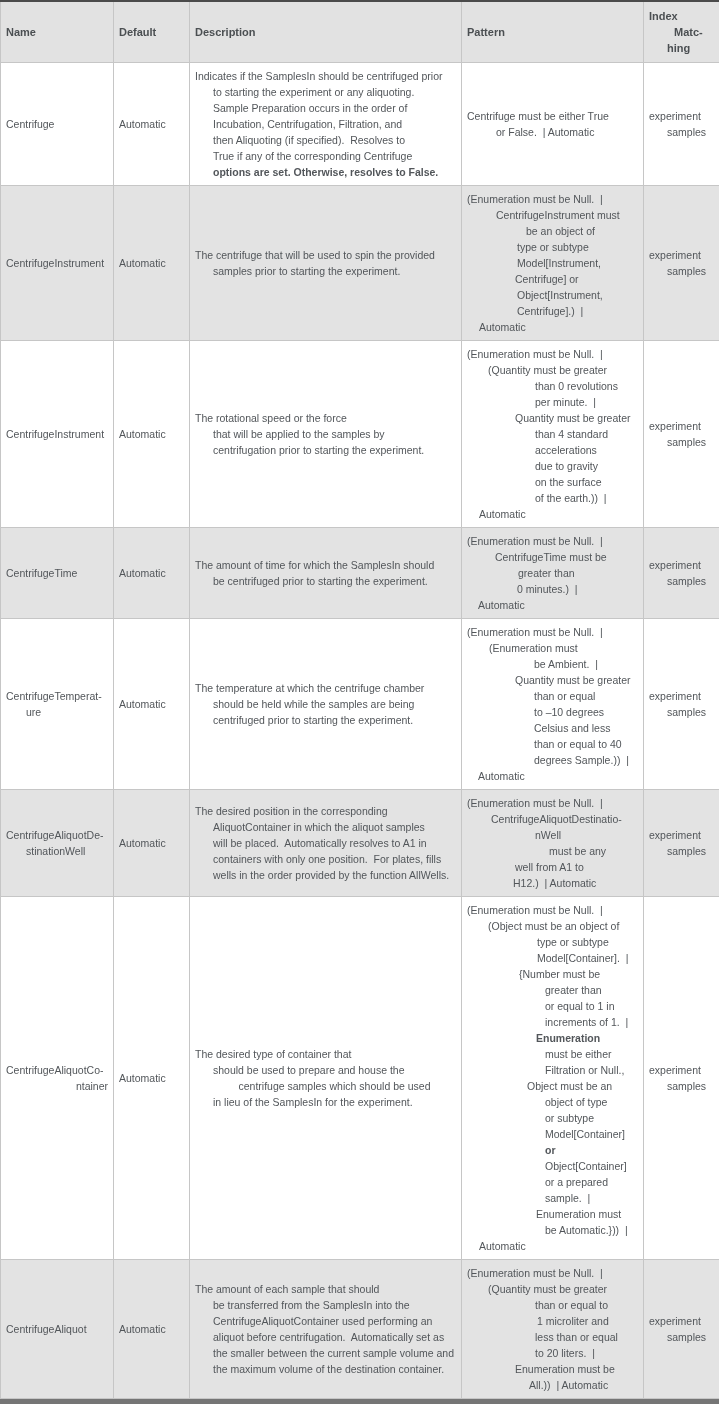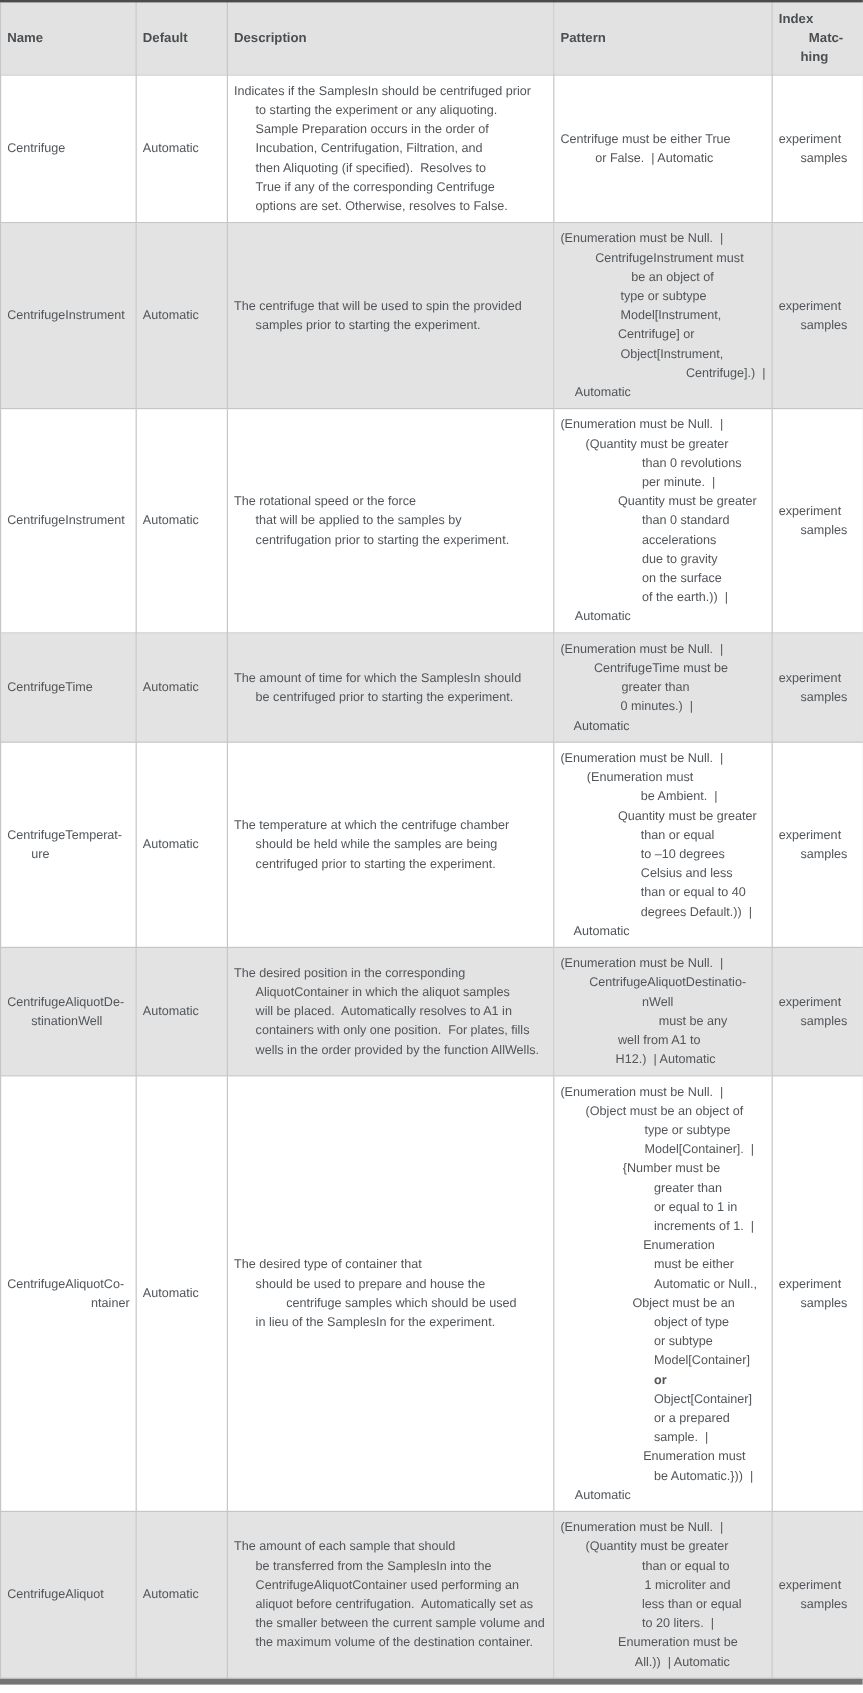--- a/index.html
+++ b/index.html
@@ -87,21 +87,21 @@
           <td>
             <div class="ln" style="padding-left: 0px;">Automatic</div>
           </td>
           <td>
             <div class="ln" style="padding-left: 0px;">Indicates if the SamplesIn should be centrifuged prior</div>
             <div class="ln" style="padding-left: 18px;">to starting the experiment or any aliquoting.</div>
             <div class="ln" style="padding-left: 18px;">Sample Preparation occurs in the order of</div>
             <div class="ln" style="padding-left: 18px;">Incubation, Centrifugation, Filtration, and</div>
             <div class="ln" style="padding-left: 18px;">then Aliquoting (if specified).  Resolves to</div>
             <div class="ln" style="padding-left: 18px;">True if any of the corresponding Centrifuge</div>
-            <div class="ln" style="padding-left: 18px;">options are set. Otherwise, resolves to False.</div>
+            <div class="ln" style="padding-left: 18px; font-weight: bold;">options are set. Otherwise, resolves to False.</div>
           </td>
           <td>
             <div class="ln" style="padding-left: 0px;">Centrifuge must be either True</div>
             <div class="ln" style="padding-left: 29px;">or False.  | Automatic</div>
           </td>
           <td>
             <div class="ln" style="padding-left: 0px;">experiment</div>
             <div class="ln" style="padding-left: 18px;">samples</div>
           </td>
         </tr>
@@ -117,21 +117,21 @@
             <div class="ln" style="padding-left: 18px;">samples prior to starting the experiment.</div>
           </td>
           <td>
             <div class="ln" style="padding-left: 0px;">(Enumeration must be Null.  |</div>
             <div class="ln" style="padding-left: 29px;">CentrifugeInstrument must</div>
             <div class="ln" style="padding-left: 59px;">be an object of</div>
             <div class="ln" style="padding-left: 50px;">type or subtype</div>
             <div class="ln" style="padding-left: 50px;">Model[Instrument,</div>
             <div class="ln" style="padding-left: 48px;">Centrifuge] or</div>
             <div class="ln" style="padding-left: 50px;">Object[Instrument,</div>
-            <div class="ln" style="padding-left: 50px; text-align: right;">Centrifuge].)  |</div>
+            <div class="ln" style="padding-left: 50px;">Centrifuge].)  |</div>
             <div class="ln" style="padding-left: 12px;">Automatic</div>
           </td>
           <td>
             <div class="ln" style="padding-left: 0px;">experiment</div>
             <div class="ln" style="padding-left: 18px;">samples</div>
           </td>
         </tr>
         <tr>
           <td>
             <div class="ln" style="padding-left: 0px;">CentrifugeInstrument</div>
@@ -143,21 +143,21 @@
             <div class="ln" style="padding-left: 0px;">The rotational speed or the force</div>
             <div class="ln" style="padding-left: 18px;">that will be applied to the samples by</div>
             <div class="ln" style="padding-left: 18px;">centrifugation prior to starting the experiment.</div>
           </td>
           <td>
             <div class="ln" style="padding-left: 0px;">(Enumeration must be Null.  |</div>
             <div class="ln" style="padding-left: 21px;">(Quantity must be greater</div>
             <div class="ln" style="padding-left: 68px;">than 0 revolutions</div>
             <div class="ln" style="padding-left: 68px;">per minute.  |</div>
             <div class="ln" style="padding-left: 48px;">Quantity must be greater</div>
-            <div class="ln" style="padding-left: 68px;">than 0 standard</div>
+            <div class="ln" style="padding-left: 68px;">than 4 standard</div>
             <div class="ln" style="padding-left: 68px;">accelerations</div>
             <div class="ln" style="padding-left: 68px;">due to gravity</div>
             <div class="ln" style="padding-left: 68px;">on the surface</div>
             <div class="ln" style="padding-left: 68px;">of the earth.))  |</div>
             <div class="ln" style="padding-left: 12px;">Automatic</div>
           </td>
           <td>
             <div class="ln" style="padding-left: 0px;">experiment</div>
             <div class="ln" style="padding-left: 18px;">samples</div>
           </td>
@@ -200,21 +200,21 @@
           </td>
           <td>
             <div class="ln" style="padding-left: 0px;">(Enumeration must be Null.  |</div>
             <div class="ln" style="padding-left: 22px;">(Enumeration must</div>
             <div class="ln" style="padding-left: 67px;">be Ambient.  |</div>
             <div class="ln" style="padding-left: 48px;">Quantity must be greater</div>
             <div class="ln" style="padding-left: 67px;">than or equal</div>
             <div class="ln" style="padding-left: 67px;">to –10 degrees</div>
             <div class="ln" style="padding-left: 67px;">Celsius and less</div>
             <div class="ln" style="padding-left: 67px;">than or equal to 40</div>
-            <div class="ln" style="padding-left: 67px;">degrees Default.))  |</div>
+            <div class="ln" style="padding-left: 67px;">degrees Sample.))  |</div>
             <div class="ln" style="padding-left: 11px;">Automatic</div>
           </td>
           <td>
             <div class="ln" style="padding-left: 0px;">experiment</div>
             <div class="ln" style="padding-left: 18px;">samples</div>
           </td>
         </tr>
         <tr>
           <td>
             <div class="ln" style="padding-left: 0px;">CentrifugeAliquotDe-</div>
@@ -259,23 +259,23 @@
           </td>
           <td>
             <div class="ln" style="padding-left: 0px;">(Enumeration must be Null.  |</div>
             <div class="ln" style="padding-left: 21px;">(Object must be an object of</div>
             <div class="ln" style="padding-left: 70px;">type or subtype</div>
             <div class="ln" style="padding-left: 70px;">Model[Container].  |</div>
             <div class="ln" style="padding-left: 52px;">{Number must be</div>
             <div class="ln" style="padding-left: 78px;">greater than</div>
             <div class="ln" style="padding-left: 78px;">or equal to 1 in</div>
             <div class="ln" style="padding-left: 78px;">increments of 1.  |</div>
-            <div class="ln" style="padding-left: 69px;">Enumeration</div>
+            <div class="ln" style="padding-left: 69px; font-weight: bold;">Enumeration</div>
             <div class="ln" style="padding-left: 78px;">must be either</div>
-            <div class="ln" style="padding-left: 78px;">Automatic or Null.,</div>
+            <div class="ln" style="padding-left: 78px;">Filtration or Null.,</div>
             <div class="ln" style="padding-left: 60px;">Object must be an</div>
             <div class="ln" style="padding-left: 78px;">object of type</div>
             <div class="ln" style="padding-left: 78px;">or subtype</div>
             <div class="ln" style="padding-left: 78px;">Model[Container]</div>
             <div class="ln" style="padding-left: 78px; font-weight: bold;">or</div>
             <div class="ln" style="padding-left: 78px;">Object[Container]</div>
             <div class="ln" style="padding-left: 78px;">or a prepared</div>
             <div class="ln" style="padding-left: 78px;">sample.  |</div>
             <div class="ln" style="padding-left: 69px;">Enumeration must</div>
             <div class="ln" style="padding-left: 78px;">be Automatic.}))  |</div>

